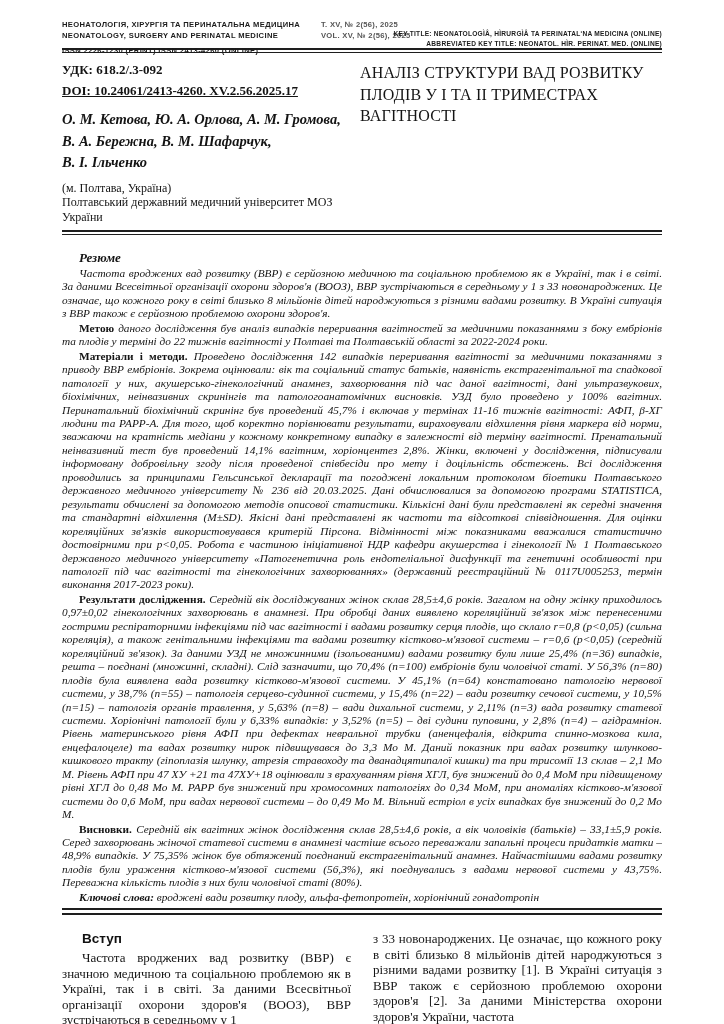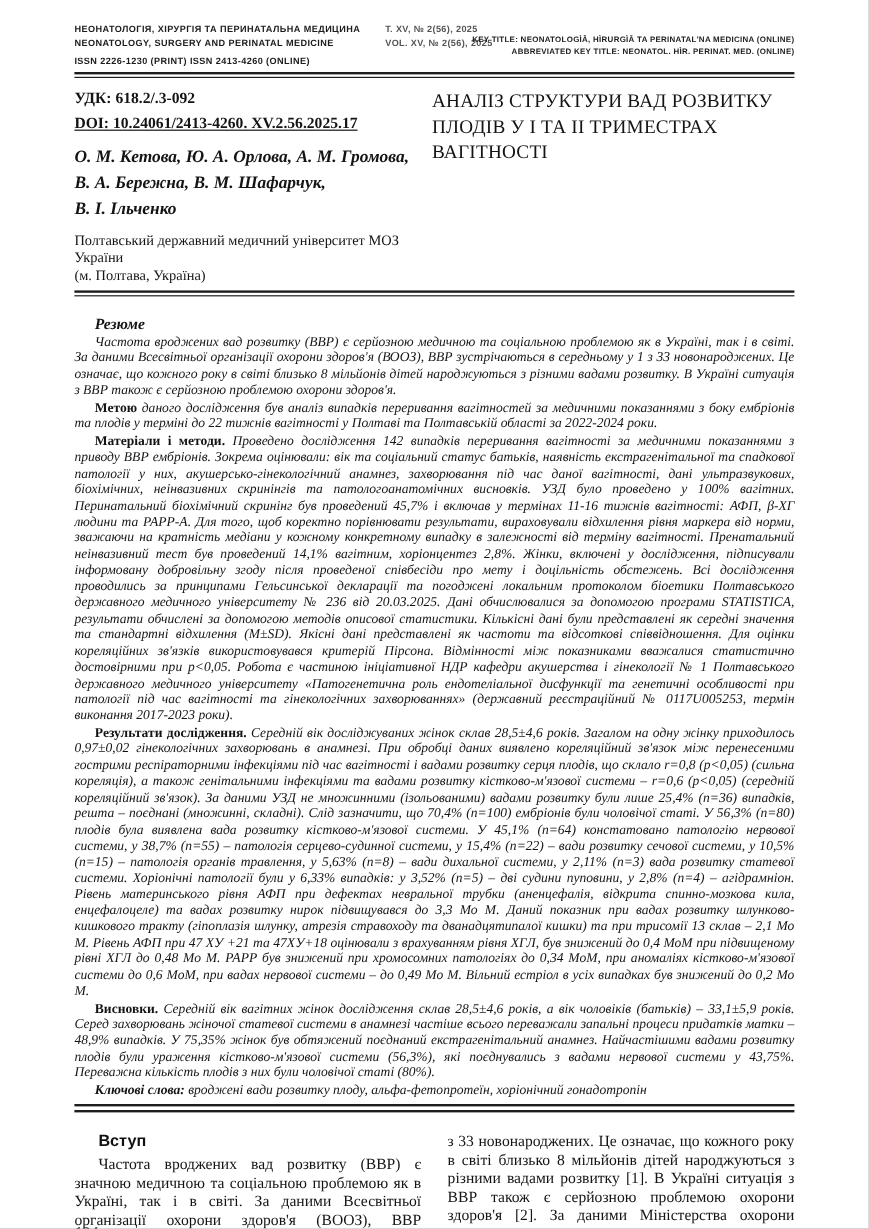--- a/index.html
+++ b/index.html
@@ -7,21 +7,21 @@
     position:relative;
     width:724px;height:1024px;
     background:#ffffff;
     font-family:"Liberation Serif", serif;
     color:#141414;
     overflow:hidden;
     box-sizing:border-box;
     padding:0 62px;
   }
   
-  .hdr{position:relative;height:60px;}
+  .hdr{position:relative;height:48px;}
   .hdr-journal{position:absolute;left:0;top:19px;
     font-family:"Liberation Sans", sans-serif;font-weight:bold;
     font-size:7.6px;line-height:11px;letter-spacing:.35px;color:#1c1c1c;}
   .hdr-vol{position:absolute;left:259px;top:19px;
     font-family:"Liberation Sans", sans-serif;font-weight:bold;
     font-size:7.6px;line-height:11px;letter-spacing:.3px;color:#555;}
   .hdr-key{position:absolute;right:0;top:29px;text-align:right;
     font-family:"Liberation Sans", sans-serif;font-weight:bold;
     font-size:6.6px;line-height:9.5px;letter-spacing:.25px;color:#1c1c1c;}
   .hdr-issn{position:absolute;left:0;top:46px;
@@ -83,22 +83,22 @@
   <div class="meta">
     <div class="meta-left">
       <div class="meta-udc">УДК: 618.2/.3-092</div>
       <div class="meta-doi">DOI: 10.24061/2413-4260. XV.2.56.2025.17</div>
       <div class="meta-authors">
         <div>О. М. Кетова, Ю. А. Орлова, А. М. Громова,</div>
         <div>В. А. Бережна, В. М. Шафарчук,</div>
         <div>В. І. Ільченко</div>
       </div>
       <div class="meta-affil">
+        <div>(м. Полтава, Україна)</div>
         <div>Полтавський державний медичний університет МОЗ України</div>
-        <div>(м. Полтава, Україна)</div>
       </div>
     </div>
     <div class="meta-right">
       <div class="article-title">АНАЛІЗ СТРУКТУРИ ВАД РОЗВИТКУ ПЛОДІВ У І ТА ІІ ТРИМЕСТРАХ ВАГІТНОСТІ</div>
     </div>
   </div>
 
   <div class="rule"></div>
 
   <div class="abstract">

